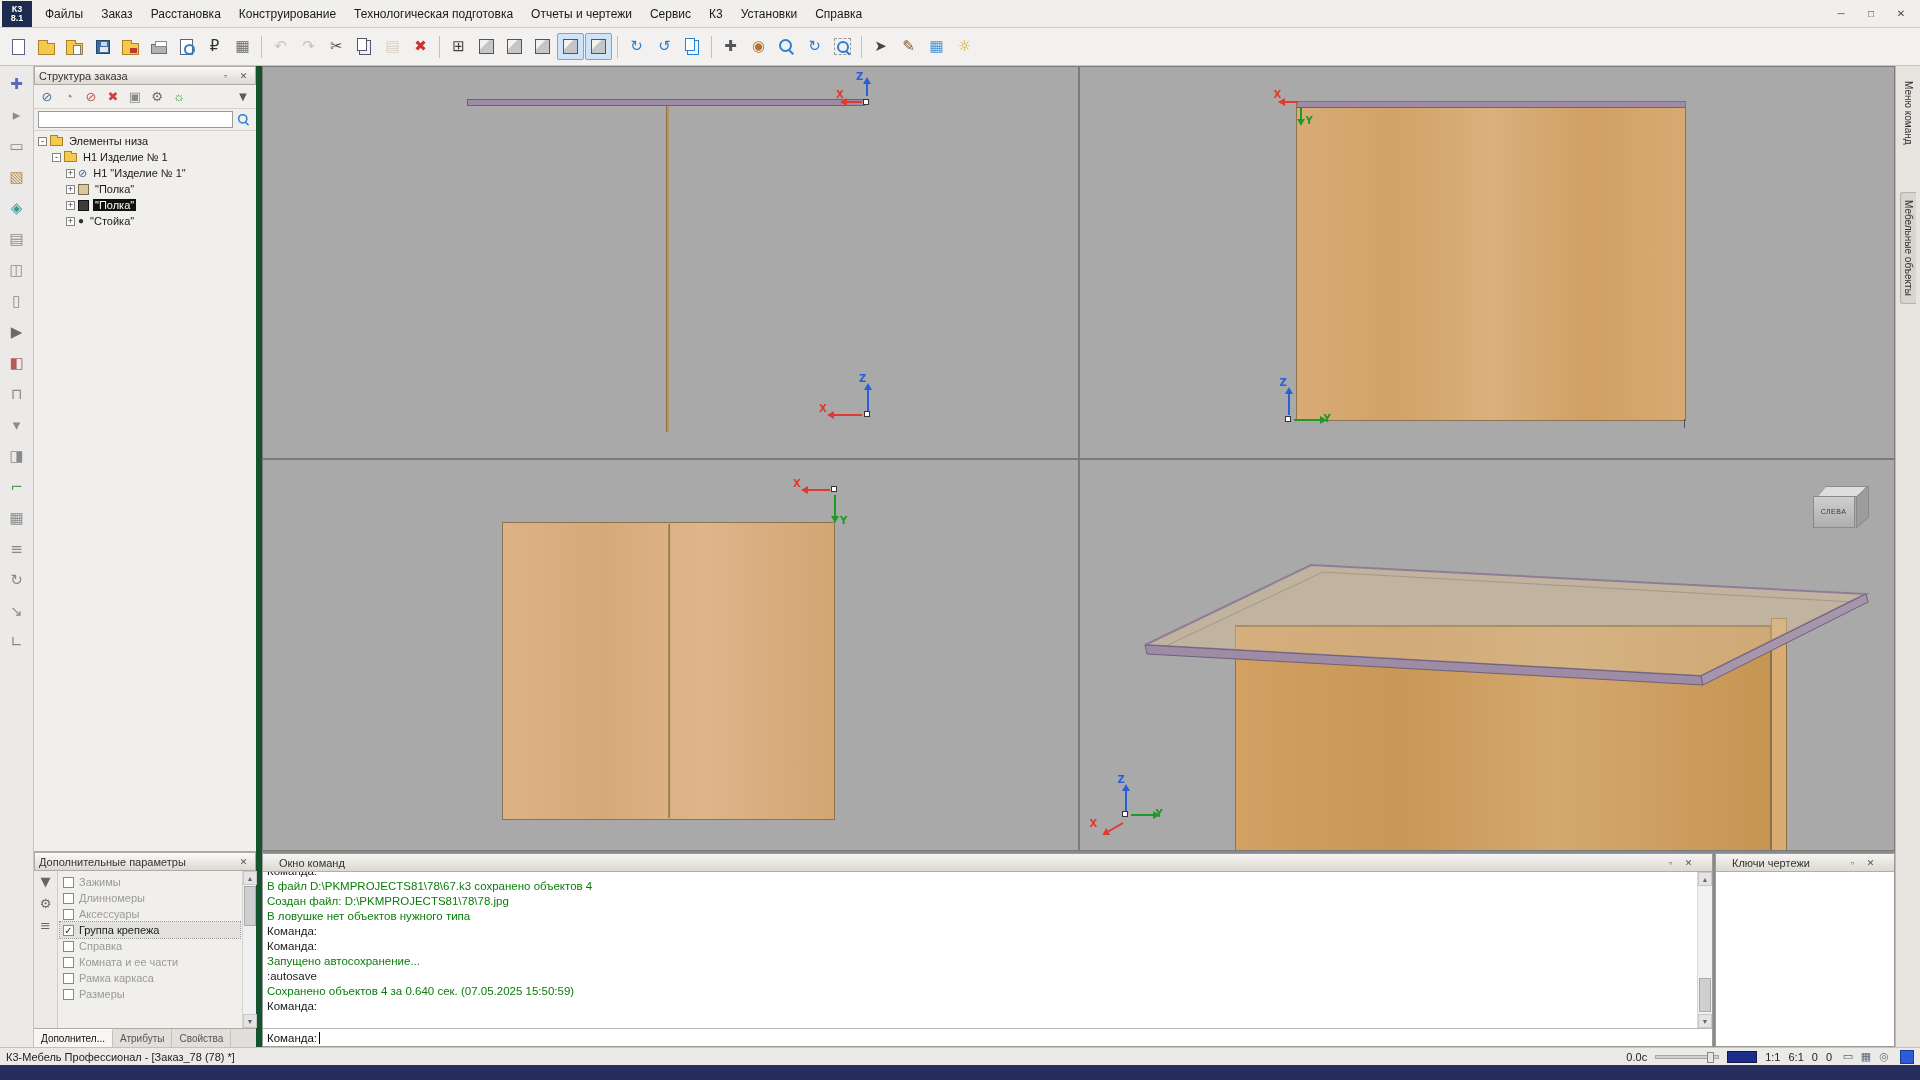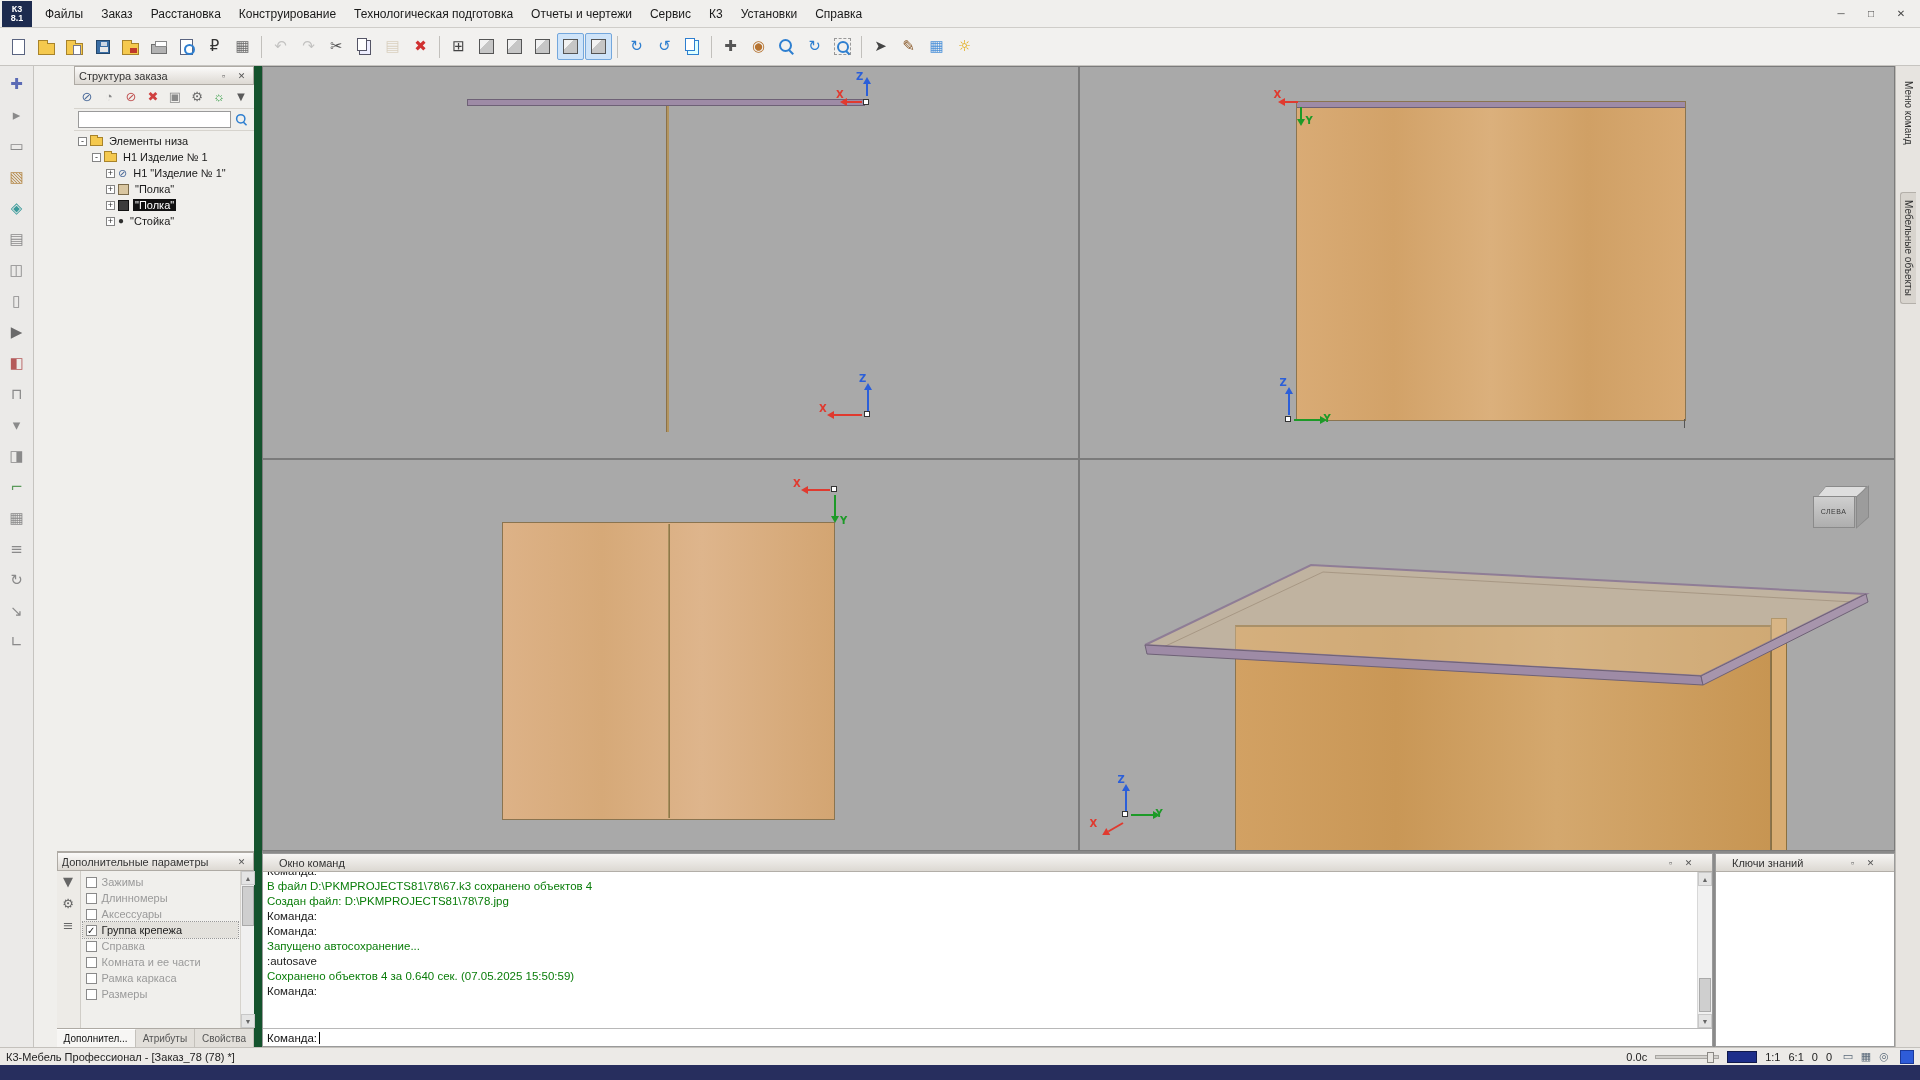--- a/index.html
+++ b/index.html
@@ -48,21 +48,21 @@
   .ci-zoom2{width:17px;height:17px;border:1px dashed #999;}
   .ci-zoom2::before{content:"";position:absolute;left:2px;top:2px;width:8px;height:8px;border:2px solid #2e7fd0;border-radius:50%;}
   .ci-zoom2::after{content:"";position:absolute;left:11px;top:11px;width:5px;height:2px;background:#2e7fd0;transform:rotate(45deg);transform-origin:0 50%;}
   .ci-zoom.small{transform:scale(.75);}
 
   
   .main{flex:1;display:flex;min-height:0;}
   .left-strip{width:34px;background:#ebeae8;border-right:1px solid #c6c4c0;display:flex;flex-direction:column;align-items:center;padding-top:6px;gap:7px;overflow:hidden;}
   .ls-btn{width:24px;height:24px;display:flex;align-items:center;justify-content:center;border:1px solid transparent;border-radius:2px;}
 
-  .left-col{width:228px;display:flex;flex-direction:column;background:#f0efec;border-right:8px solid #14532d;align-items:flex-end;}
+  .left-col{width:228px;display:flex;flex-direction:column;background:#f0efec;border-right:6px solid #14532d;}
   .panel-header{height:19px;display:flex;align-items:center;background:linear-gradient(#fbfaf9,#ddd9d3);border:1px solid #aeaaa4;font-size:11px;color:#333;padding:0 4px;gap:3px;flex:none;}
   .ph-title{flex:1;white-space:nowrap;overflow:hidden;}
   .ph-btn{width:15px;height:14px;display:flex;align-items:center;justify-content:center;font-size:9px;color:#555;}
 
   .order-panel{flex:1;display:flex;flex-direction:column;min-height:0;}
   .op-tools{height:24px;display:flex;align-items:center;gap:2px;padding:0 3px;border-bottom:1px solid #d6d3cd;}
   .op-tool{width:20px;height:20px;display:flex;align-items:center;justify-content:center;font-size:13px;border:1px solid transparent;border-radius:2px;}
   .op-tool.right{margin-left:auto;}
   .op-search{height:22px;display:flex;align-items:center;padding:2px 4px;gap:2px;border-bottom:1px solid #d6d3cd;}
   .op-search-input{flex:1;height:17px;border:1px solid #9a9a9a;background:#fff;font-size:11px;padding:0 3px;font-family:inherit;}
@@ -563,20 +563,21 @@
           <div class="cmd-header">
             <span class="ph-title">Окно команд</span>
             <span class="ph-btn">▫</span>
             <span class="ph-btn">✕</span>
           </div>
           <div class="cmd-body">
             <div class="cmd-lines" id="cmd-lines">
                 <div class="cmd-line black clipped">Команда:</div>
                 <div class="cmd-line green">В файл D:\PKMPROJECTS81\78\67.k3 сохранено объектов 4</div>
                 <div class="cmd-line green">Создан файл: D:\PKMPROJECTS81\78\78.jpg</div>
+                <div class="cmd-line green">В ловушке нет объектов нужного типа</div>
                 <div class="cmd-line black">Команда:</div>
                 <div class="cmd-line black">Команда:</div>
                 <div class="cmd-line green">Запущено автосохранение...</div>
                 <div class="cmd-line black">:autosave</div>
                 <div class="cmd-line green">Сохранено объектов 4 за 0.640 сек. (07.05.2025 15:50:59)</div>
                 <div class="cmd-line black">Команда:</div>
               </div>
             <div class="vscroll">
               <div class="vs-btn" style="top:0">▲</div>
               <div class="vs-thumb" style="bottom:16px;height:34px"></div>
@@ -584,21 +585,21 @@
             </div>
           </div>
           <div class="cmd-prompt">
             <span>Команда:</span>
             <span class="caret"></span>
           </div>
         </div>
 
         <div class="keys-panel">
           <div class="keys-header">
-            <span class="ph-title">Ключи знаний</span>
+            <span class="ph-title">Ключи чертежи</span>
             <span class="ph-btn">▫</span>
             <span class="ph-btn">✕</span>
           </div>
           <div class="keys-body"></div>
         </div>
       </div>
     </div>
 
     <div class="right-strip" id="right-strip">
         <div class="rtab">Меню команд</div>

